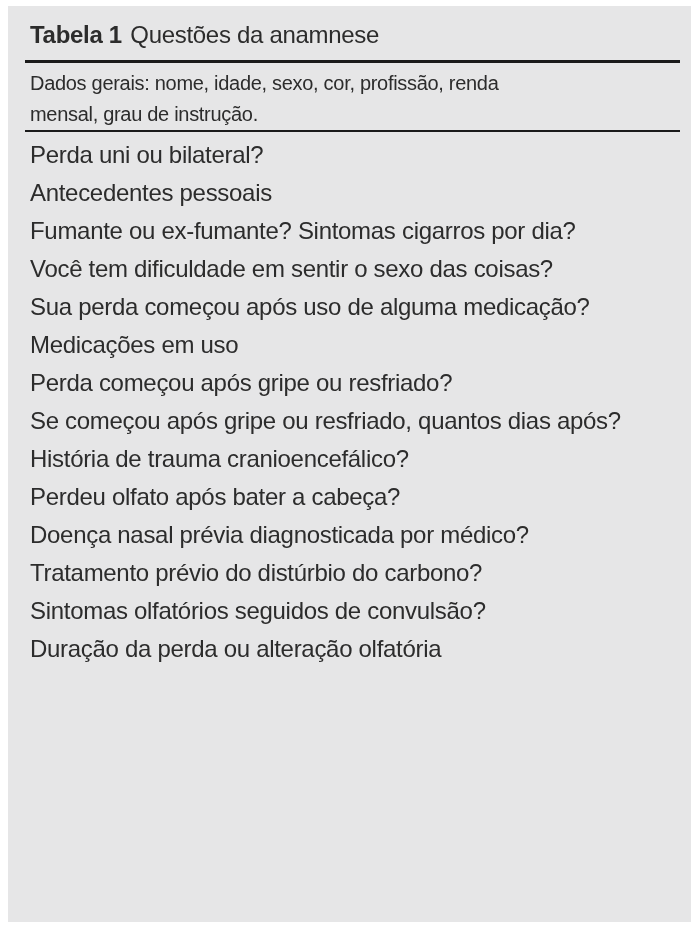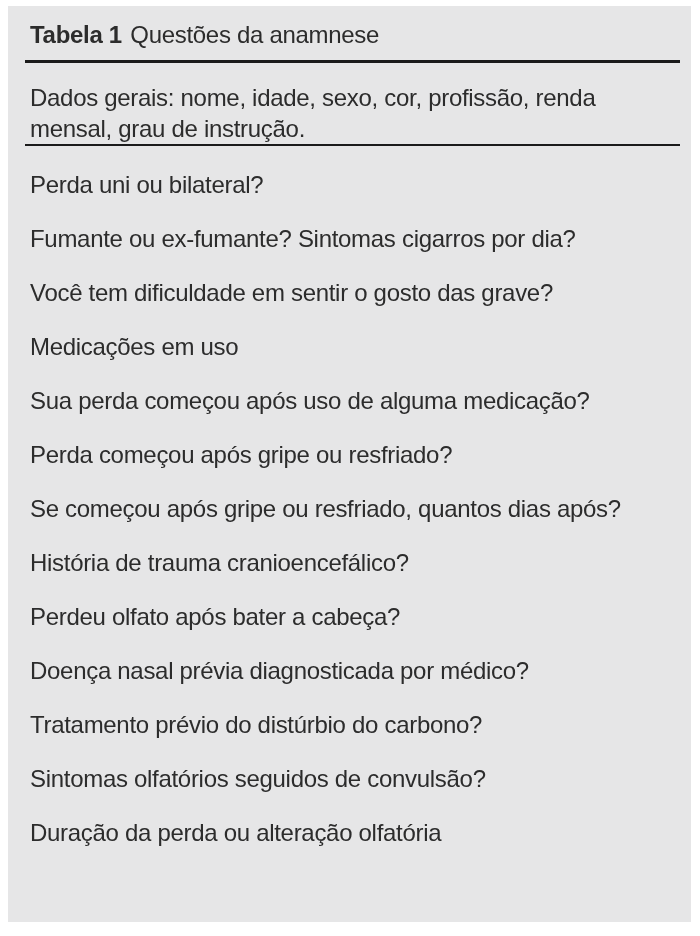--- a/index.html
+++ b/index.html
@@ -34,29 +34,29 @@
     line-height: 30px;
     letter-spacing: -0.3px;
     white-space: nowrap;
   }
   .table-title .label { font-weight: bold; }
   .table-title .caption { margin-left: 0.35em; }
   .rule { background: var(--rule-color, #1b1b1b); }
   .rule-thick { height: 3px; margin-top: 10px; }
   .rule-thin  { height: 2px; margin-top: 0px; }
   .general-row {
-    margin: 19px 0 0 5px;
-    font-size: 24px;
+    margin: 5px 0 0 5px;
+    font-size: 20px;
     line-height: 31px;
     letter-spacing: -0.3px;
     white-space: pre-line;
   }
   .rows { margin-left: 5px; }
   .row {
-    margin-top: 23px;
+    margin-top: 7px;
     font-size: 24px;
     line-height: 31px;
     letter-spacing: -0.3px;
     white-space: pre-line;
   }
 </style>
 </head>
 <body>
 
 <div class="page">
@@ -68,24 +68,25 @@
 
     <div class="rule rule-thick"></div>
 
     <div class="general-row">Dados gerais: nome, idade, sexo, cor, profissão, renda
 mensal, grau de instrução.</div>
 
     <div class="rule rule-thin"></div>
 
     <div class="rows">
         <div class="row">Perda uni ou bilateral?</div>
+        <div class="row">Antecedentes pessoais</div>
         <div class="row">Fumante ou ex-fumante? Sintomas cigarros por dia?</div>
-        <div class="row">Você tem dificuldade em sentir o gosto das grave?</div>
+        <div class="row">Você tem dificuldade em sentir o sexo das coisas?</div>
+        <div class="row">Sua perda começou após uso de alguma medicação?</div>
         <div class="row">Medicações em uso</div>
-        <div class="row">Sua perda começou após uso de alguma medicação?</div>
         <div class="row">Perda começou após gripe ou resfriado?</div>
         <div class="row">Se começou após gripe ou resfriado, quantos dias após?</div>
         <div class="row">História de trauma cranioencefálico?</div>
         <div class="row">Perdeu olfato após bater a cabeça?</div>
         <div class="row">Doença nasal prévia diagnosticada por médico?</div>
         <div class="row">Tratamento prévio do distúrbio do carbono?</div>
         <div class="row">Sintomas olfatórios seguidos de convulsão?</div>
         <div class="row">Duração da perda ou alteração olfatória</div>
       </div>
 

